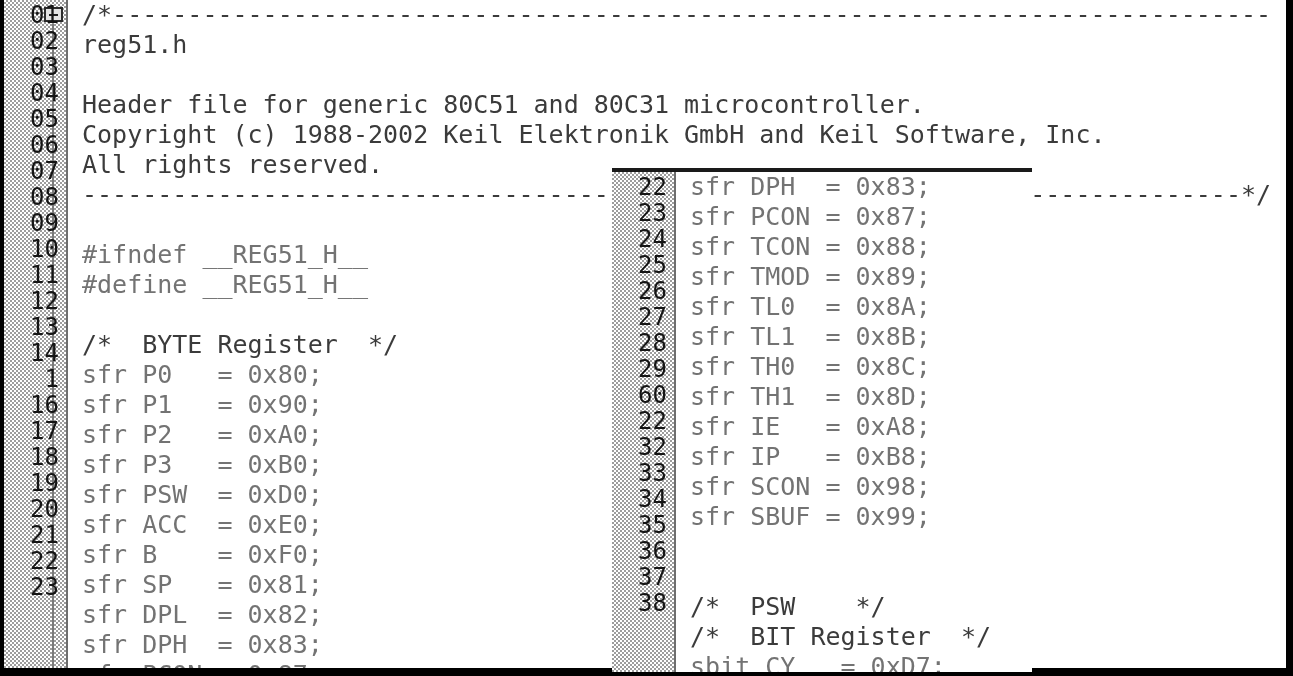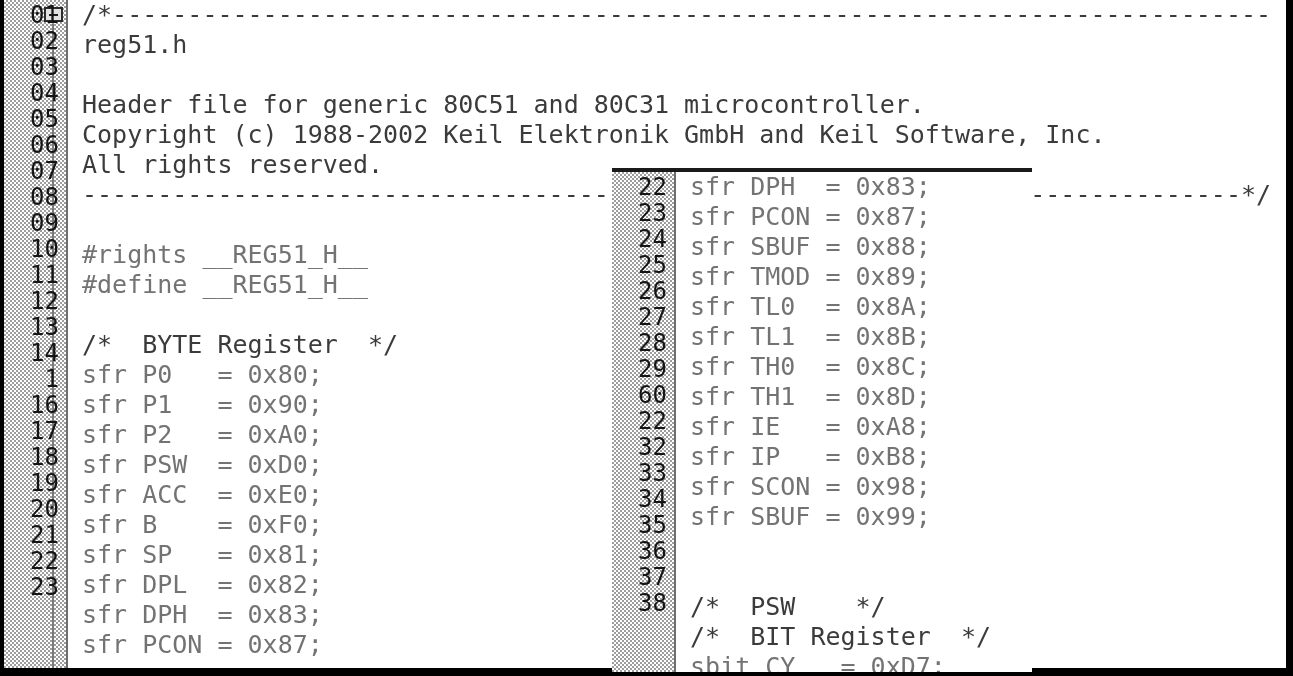--- a/index.html
+++ b/index.html
@@ -184,27 +184,28 @@
 
     <div class="code-area" id="main-code-col">
         <div class="row code comment">/*-----------------------------------------------------------------------------</div>
         <div class="row code comment">reg51.h</div>
         <div class="row code comment"></div>
         <div class="row code comment">Header file for generic 80C51 and 80C31 microcontroller.</div>
         <div class="row code comment">Copyright (c) 1988-2002 Keil Elektronik GmbH and Keil Software, Inc.</div>
         <div class="row code comment">All rights reserved.</div>
         <div class="row code comment">-----------------------------------------------------------------------------*/</div>
         <div class="row code"></div>
-        <div class="row code">#rights __REG51_H__</div>
+        <div class="row code">#ifndef __REG51_H__</div>
         <div class="row code">#define __REG51_H__</div>
         <div class="row code"></div>
         <div class="row code comment">/*  BYTE Register  */</div>
         <div class="row code">sfr P0   = 0x80;</div>
         <div class="row code">sfr P1   = 0x90;</div>
         <div class="row code">sfr P2   = 0xA0;</div>
+        <div class="row code">sfr P3   = 0xB0;</div>
         <div class="row code">sfr PSW  = 0xD0;</div>
         <div class="row code">sfr ACC  = 0xE0;</div>
         <div class="row code">sfr B    = 0xF0;</div>
         <div class="row code">sfr SP   = 0x81;</div>
         <div class="row code">sfr DPL  = 0x82;</div>
         <div class="row code">sfr DPH  = 0x83;</div>
         <div class="row code">sfr PCON = 0x87;</div>
       </div>
   </div>
 
@@ -230,21 +231,21 @@
         <div class="lineno">34</div>
         <div class="lineno">35</div>
         <div class="lineno">36</div>
         <div class="lineno">37</div>
         <div class="lineno">38</div>
       </div>
 
     <div class="code-area" id="ov-code-col">
         <div class="row code">sfr DPH  = 0x83;</div>
         <div class="row code">sfr PCON = 0x87;</div>
-        <div class="row code">sfr SBUF = 0x88;</div>
+        <div class="row code">sfr TCON = 0x88;</div>
         <div class="row code">sfr TMOD = 0x89;</div>
         <div class="row code">sfr TL0  = 0x8A;</div>
         <div class="row code">sfr TL1  = 0x8B;</div>
         <div class="row code">sfr TH0  = 0x8C;</div>
         <div class="row code">sfr TH1  = 0x8D;</div>
         <div class="row code">sfr IE   = 0xA8;</div>
         <div class="row code">sfr IP   = 0xB8;</div>
         <div class="row code">sfr SCON = 0x98;</div>
         <div class="row code">sfr SBUF = 0x99;</div>
         <div class="row code"></div>

